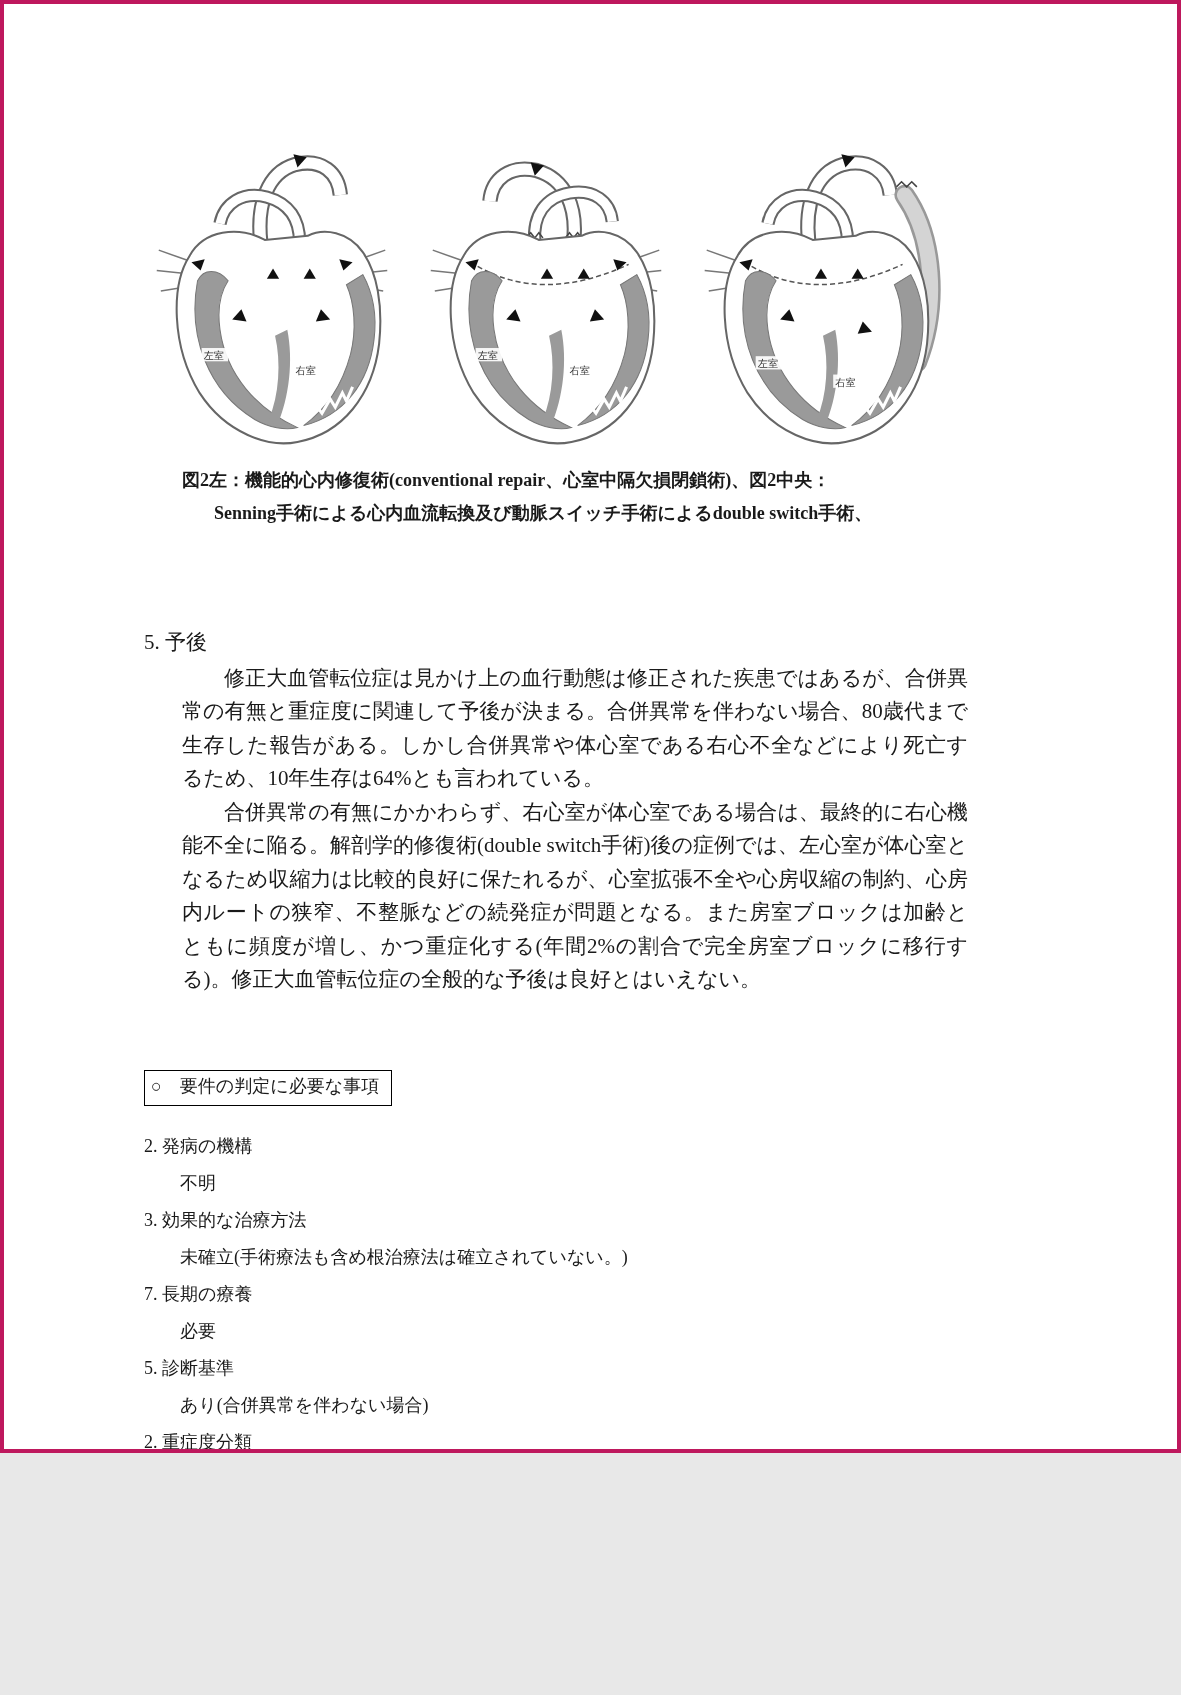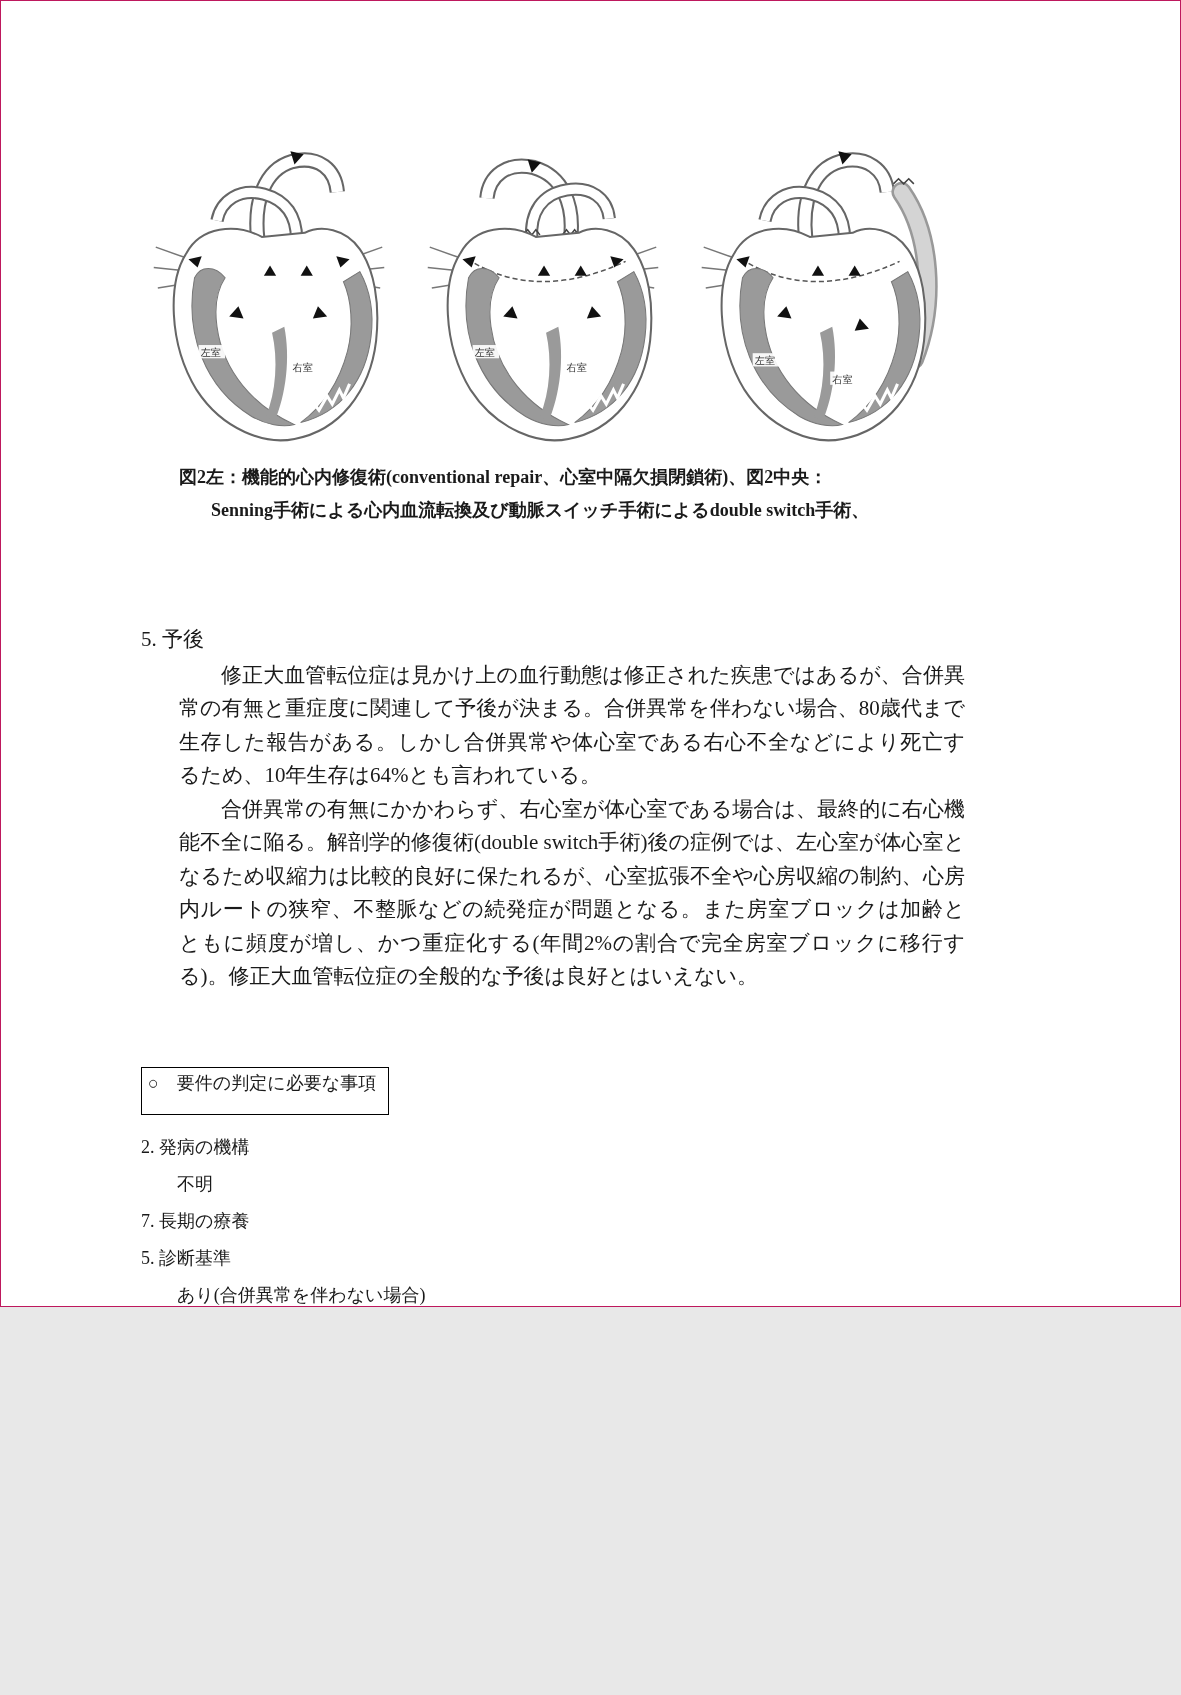--- a/index.html
+++ b/index.html
@@ -1,21 +1,21 @@
 <!DOCTYPE html>
 <html><head>
 <meta charset="utf-8">
 <style>
   html,body{margin:0;padding:0;background:#e8e8e8;}
   .page{
     position:relative;
-    width:1181px;height:1307px;
+    width:1181px;height:1453px;
     margin:0 auto;
     background:#fff;
-    border:1px solid #be185d;
+    border:4px solid #be185d;
     box-sizing:border-box;
     font-family:"Liberation Serif","DejaVu Serif",serif;
     color:#1a1a1a;
     overflow:hidden;
   }
   
   .figure-row{
     position:absolute;left:148px;top:138px;width:794px;height:312px;
     display:flex;justify-content:space-between;align-items:flex-start;
   }
@@ -40,22 +40,22 @@
     text-justify:inter-ideograph;
   }
   
   .req{
     position:absolute;left:140px;top:1064px;width:824px;
     font-size:18px;line-height:37px;
   }
   .boxed-heading{
     display:inline-block;
     border:1.5px solid #000;
-    padding:0 12px 16px 6px;
-    margin-bottom:14px;
+    padding:0 12px 4px 6px;
+    margin-bottom:22px;
     line-height:30px;
   }
   .item-label{white-space:nowrap;}
   .item-value{padding-left:36px;white-space:nowrap;}
   
   .vlabel{font-family:"Liberation Serif","DejaVu Serif",serif;}
 </style>
 </head>
 <body>
 
@@ -191,21 +191,26 @@
   </div>
 
   <div class="req">
     <div class="boxed-heading">○　要件の判定に必要な事項</div>
 
     <div class="item">
       <div class="item-label">2. 発病の機構</div>
       <div class="item-value">不明</div>
     </div>
     <div class="item">
+      <div class="item-label">3. 効果的な治療方法</div>
+      <div class="item-value">未確立(手術療法も含め根治療法は確立されていない。)</div>
+    </div>
+    <div class="item">
       <div class="item-label">7. 長期の療養</div>
+      <div class="item-value">必要</div>
     </div>
     <div class="item">
       <div class="item-label">5. 診断基準</div>
       <div class="item-value">あり(合併異常を伴わない場合)</div>
     </div>
     <div class="item">
       <div class="item-label">2. 重症度分類</div>
     </div>
   </div>
 

